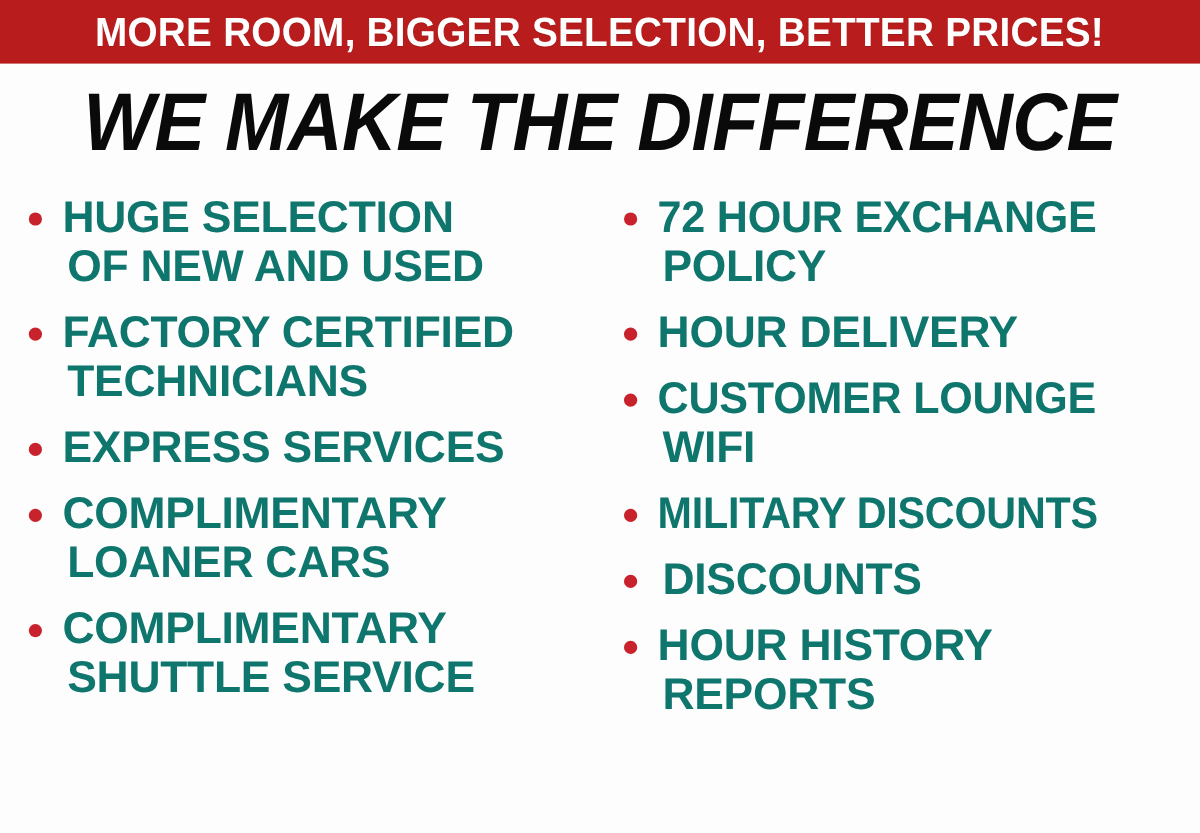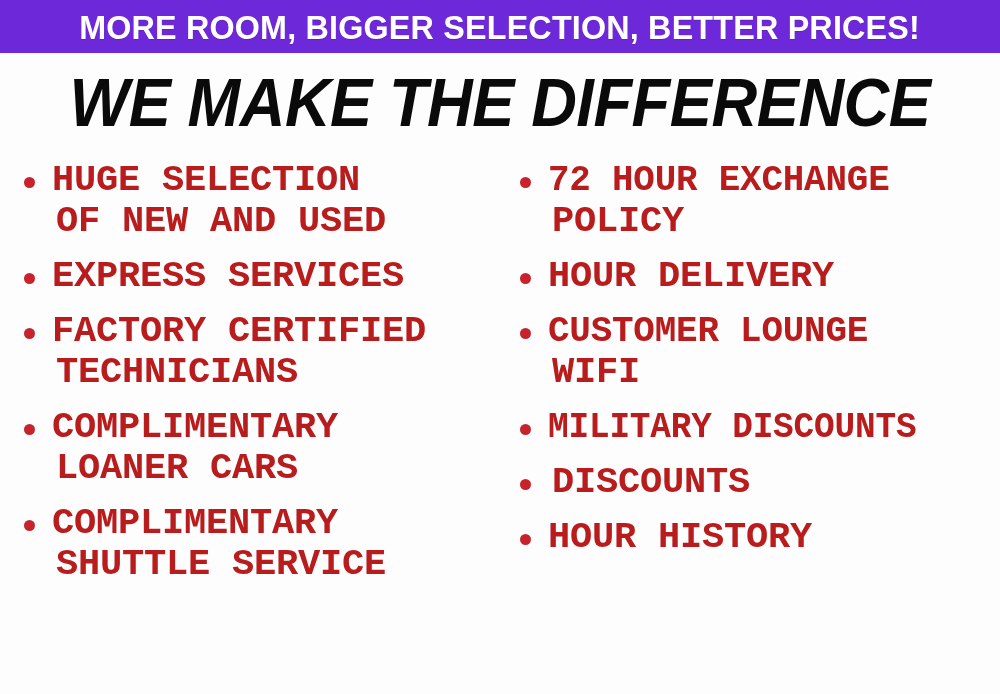--- a/index.html
+++ b/index.html
@@ -22,21 +22,21 @@
     overflow: hidden;
   }
 
   
   #top-banner {
     position: absolute;
     left: 0;
     top: 0;
     width: 1000px;
     height: 53px;
-    background: #6d28d9;
+    background: #b91c1c;
     display: flex;
     align-items: center;
     justify-content: center;
   }
   #top-banner-text {
     color: #ffffff;
     font-family: "Liberation Sans", sans-serif;
     font-weight: bold;
     font-size: 34px;
     line-height: 34px;
@@ -79,22 +79,22 @@
     top: 0;
   }
   #column-left  { left: 16px;  width: 484px; }
   #column-right { left: 512px; width: 482px; }
 
   .bullet-item {
     display: block;
     position: relative;
     padding-left: 36px;
     margin: 0 0 14px 0;
-    color: #b91c1c;
-    font-family: Liberation Mono, monospace;
+    color: #0f766e;
+    font-family: Liberation Sans, sans-serif;
     font-weight: bold;
     font-size: 37px;
     line-height: 41px;
     letter-spacing: -0.2px;
   }
   .bullet-dot {
     position: absolute;
     left: 8px;
     top: 17px;
     width: 11px;
@@ -143,29 +143,29 @@
         <span class="bullet-dot"></span>
         <span class="bullet-lines">
           <span class="bullet-line">HUGE SELECTION</span>
           <span class="bullet-line cont">OF NEW AND USED</span>
         </span>
       </div>
 
       <div class="bullet-item">
         <span class="bullet-dot"></span>
         <span class="bullet-lines">
-          <span class="bullet-line">EXPRESS SERVICES</span>
-        </span>
-      </div>
-
-      <div class="bullet-item">
-        <span class="bullet-dot"></span>
-        <span class="bullet-lines">
           <span class="bullet-line">FACTORY CERTIFIED</span>
           <span class="bullet-line cont">TECHNICIANS</span>
+        </span>
+      </div>
+
+      <div class="bullet-item">
+        <span class="bullet-dot"></span>
+        <span class="bullet-lines">
+          <span class="bullet-line">EXPRESS SERVICES</span>
         </span>
       </div>
 
       <div class="bullet-item">
         <span class="bullet-dot"></span>
         <span class="bullet-lines">
           <span class="bullet-line">COMPLIMENTARY</span>
           <span class="bullet-line cont">LOANER CARS</span>
         </span>
       </div>
@@ -222,19 +222,20 @@
         <span class="bullet-dot"></span>
         <span class="bullet-lines">
           <span class="bullet-line cont">DISCOUNTS</span>
         </span>
       </div>
 
       <div class="bullet-item">
         <span class="bullet-dot"></span>
         <span class="bullet-lines">
           <span class="bullet-line">HOUR HISTORY</span>
+          <span class="bullet-line cont">REPORTS</span>
         </span>
       </div>
 
     </div>
 
   </div>
 </div>
 
 </body></html>

